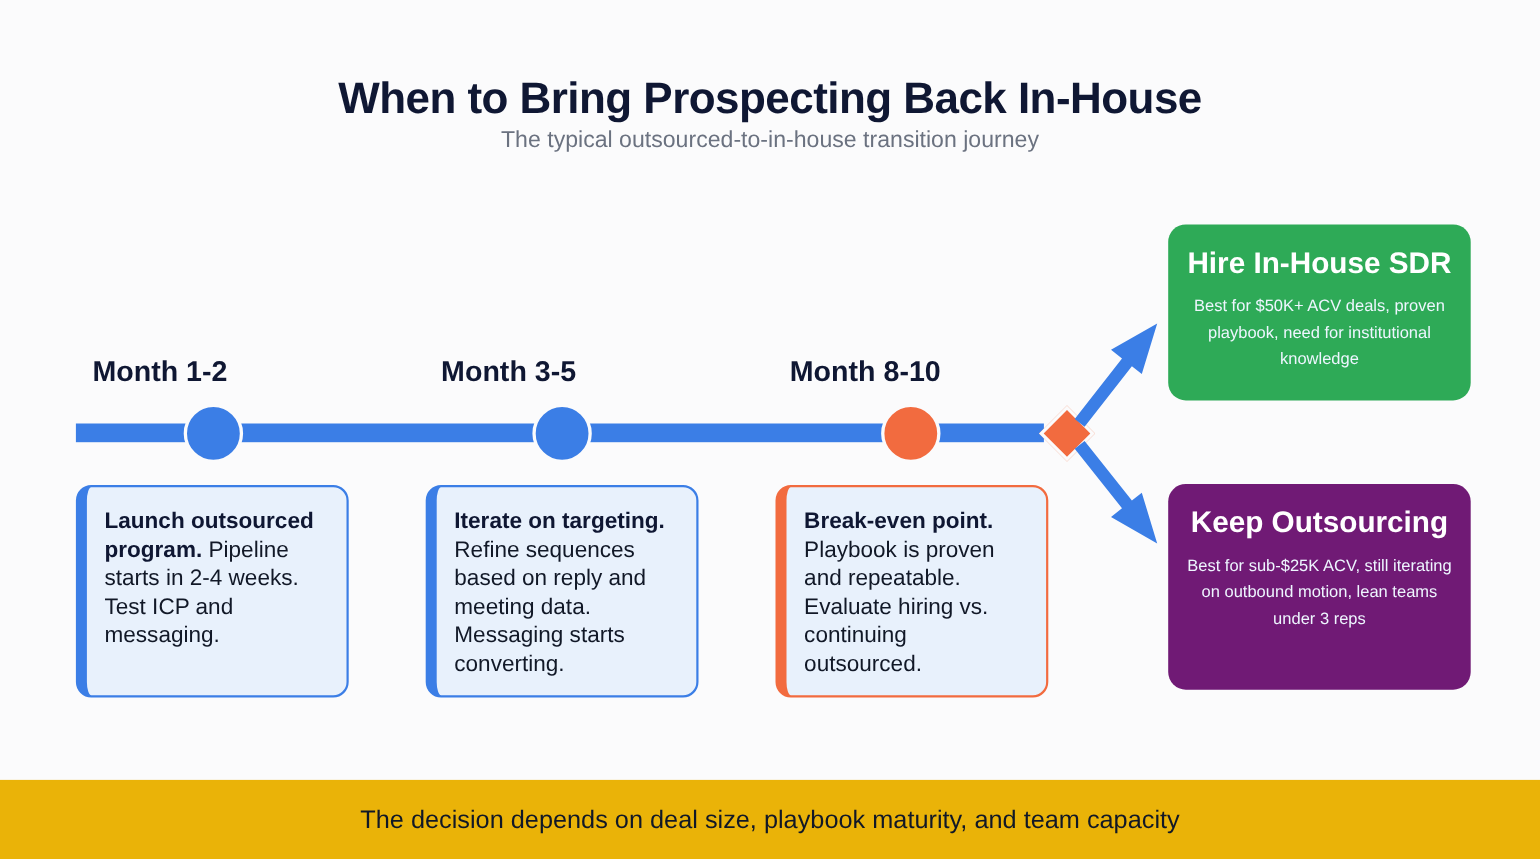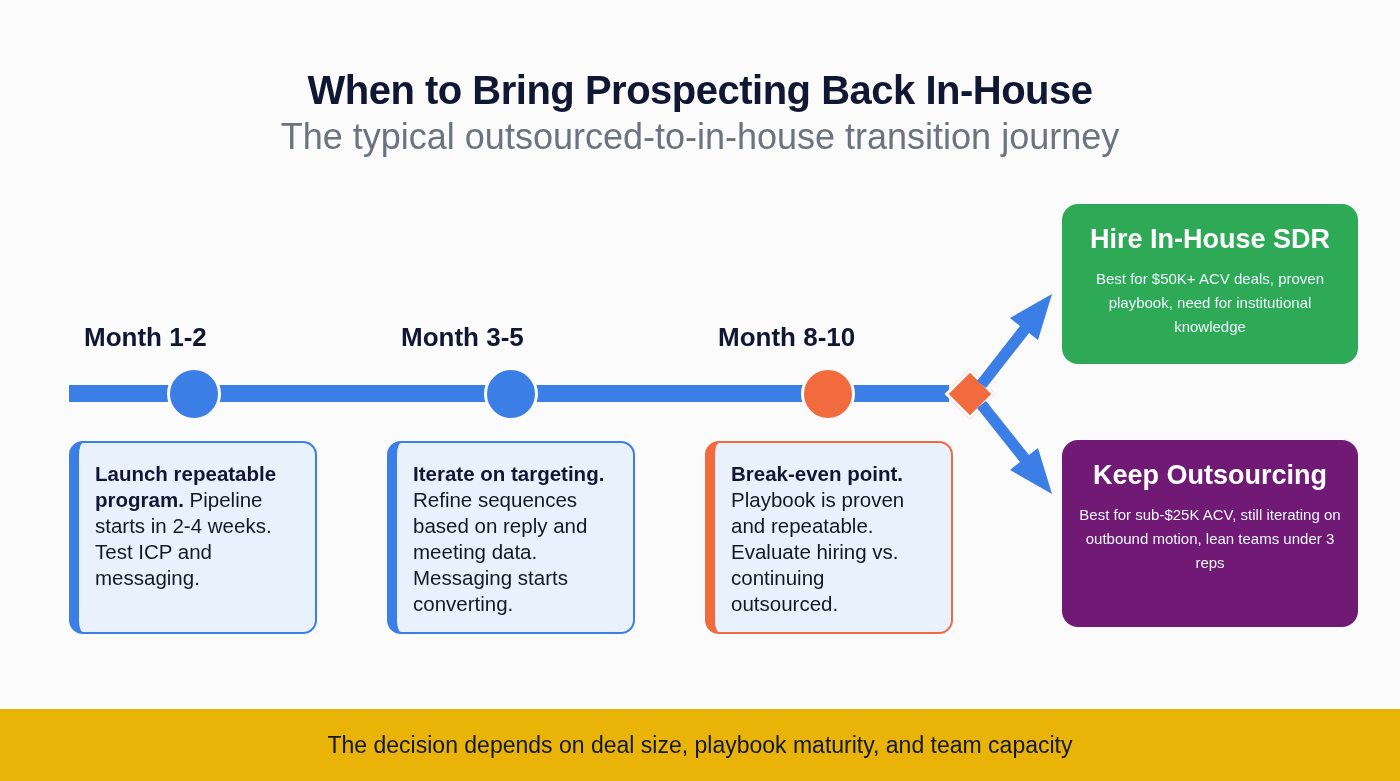--- a/index.html
+++ b/index.html
@@ -10,21 +10,21 @@
       color: #0f172a;
       position: relative;
     }
     .title {
       position: absolute; left: 0; top: 44px; width: 1400px;
       text-align: center; font-size: 40px; font-weight: 700;
       color: #0f1733; letter-spacing: -0.5px; margin-top: 24px;
     }
     .subtitle {
       position: absolute; left: 0; top: 116px; width: 1400px;
-      text-align: center; font-size: 36px; color: #6b7280;
+      text-align: center; font-size: 21px; color: #6b7280;
     }
     .timeline-line {
       position: absolute; left: 69px; top: 385px; width: 880px; height: 17px;
       background: #3b7ee6;
     }
     .node {
       position: absolute; width: 54px; height: 54px; border-radius: 50%;
       border: 3px solid #fbfbfc; top: 367px;
     }
     .node.blue { background: #3b7ee6; }
@@ -42,21 +42,21 @@
     }
     .card.orange { border-color: #f26b3f; }
     .card b { font-weight: 700; color: #0f1733; }
     .diamond {
       position: absolute; left: 952px; top: 376px; width: 36px; height: 36px;
       background: #f26b3f; transform: rotate(45deg);
       border: 3px solid #fbfbfc;
     }
     .arrows { position: absolute; left: 0; top: 0; width: 1400px; height: 781px; pointer-events: none; }
     .outcome {
-      position: absolute; left: 1062px; width: 296px; border-radius: 16px;
+      position: absolute; left: 1062px; width: 275px; border-radius: 16px;
       color: #ffffff; text-align: center; padding: 20px 12px;
     }
     .outcome.green { top: 204px; height: 160px; background: #2eaa57; }
     .outcome.blue { top: 440px; height: 187px; background: #701a75; }
     .outcome .otitle { font-size: 27px; font-weight: 700; margin-bottom: 12px; }
     .outcome .otext { font-size: 15px; line-height: 24px; color: #eef6ff; }
     .footer {
       position: absolute; left: 0; top: 709px; width: 1400px; height: 72px;
       background: #eab308; display: flex; align-items: center; justify-content: center;
       font-size: 23px; color: #111827;
@@ -83,21 +83,21 @@
 <svg class="arrows" viewBox="0 0 1400 781">
   <g fill="#3b7ee6">
 
     <polygon points="977,381 1020,326 1010,318 1052,294 1038,340 1029,333 986,388"></polygon>
 
     <polygon points="986,401 1029,455 1038,448 1052,494 1010,470 1020,462 977,408"></polygon>
   </g>
 </svg>
 
 <div class="card" style="left:69px;">
-  <b>Launch repeatable program.</b><span> Pipeline starts in 2-4 weeks. Test ICP and messaging.</span>
+  <b>Launch outsourced program.</b><span> Pipeline starts in 2-4 weeks. Test ICP and messaging.</span>
 </div>
 <div class="card" style="left:387px;">
   <b>Iterate on targeting.</b><span> Refine sequences based on reply and meeting data. Messaging starts converting.</span>
 </div>
 <div class="card orange" style="left:705px;">
   <b>Break-even point.</b><span> Playbook is proven and repeatable. Evaluate hiring vs. continuing outsourced.</span>
 </div>
 
 <div class="outcome green">
   <div class="otitle">Hire In-House SDR</div>

